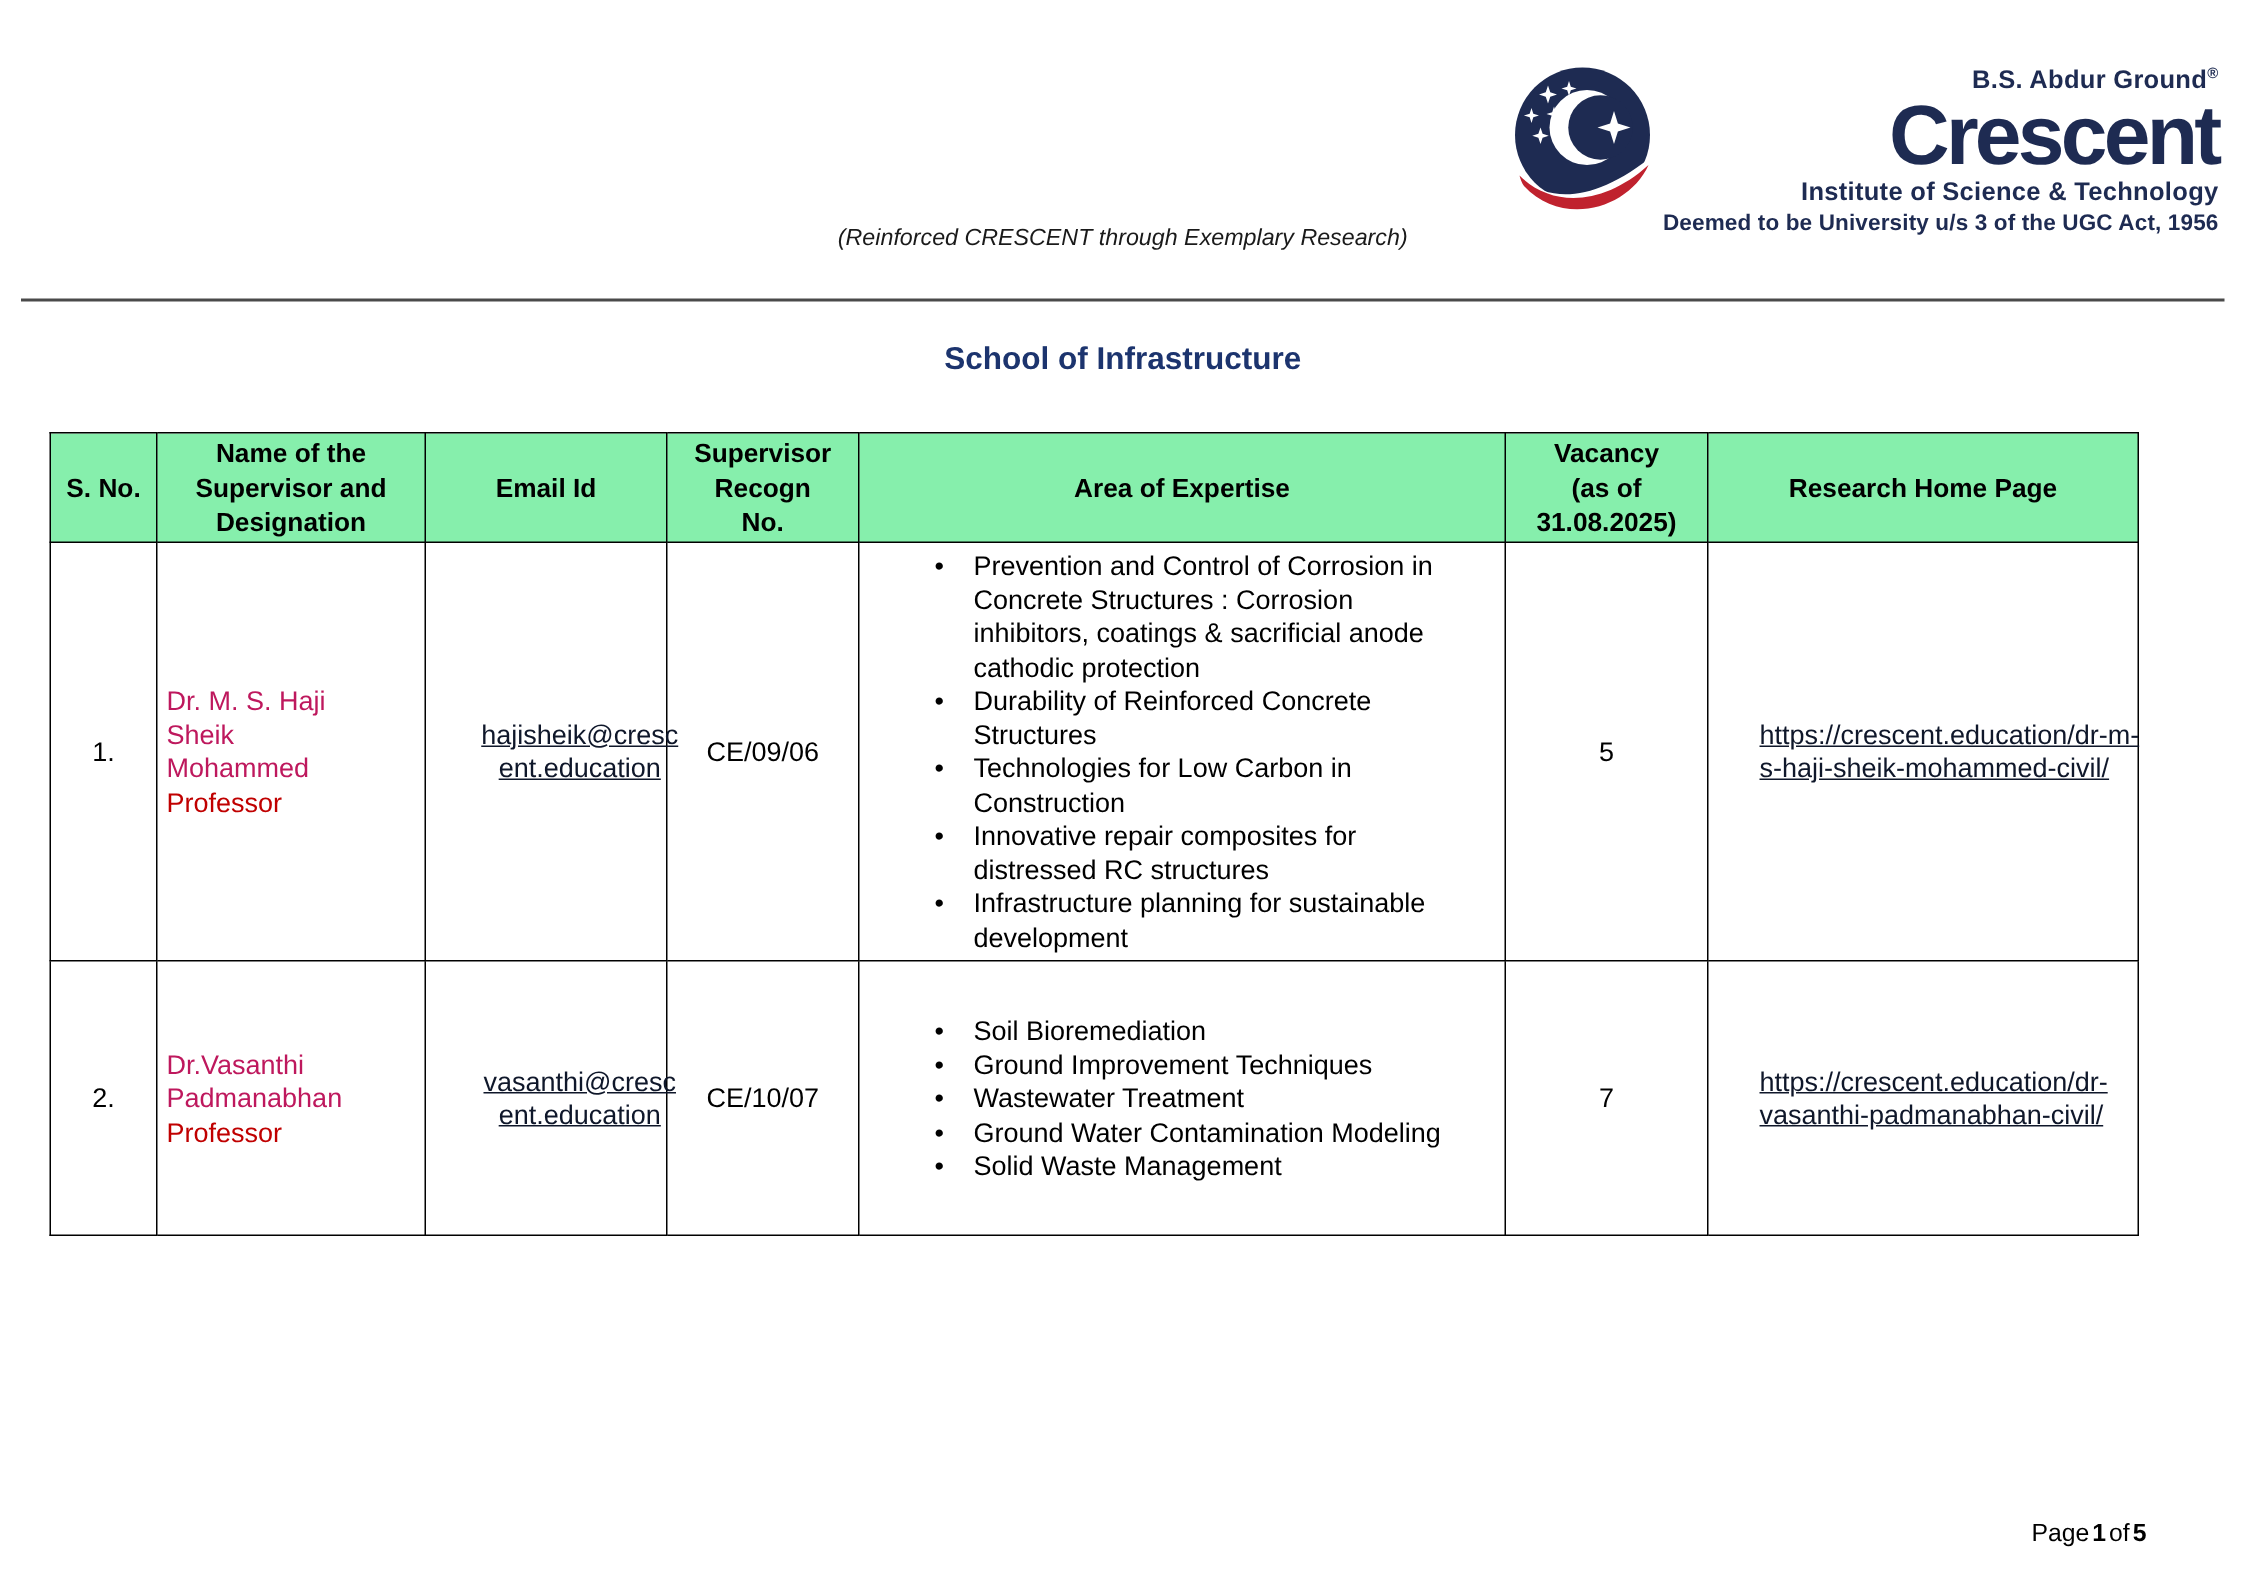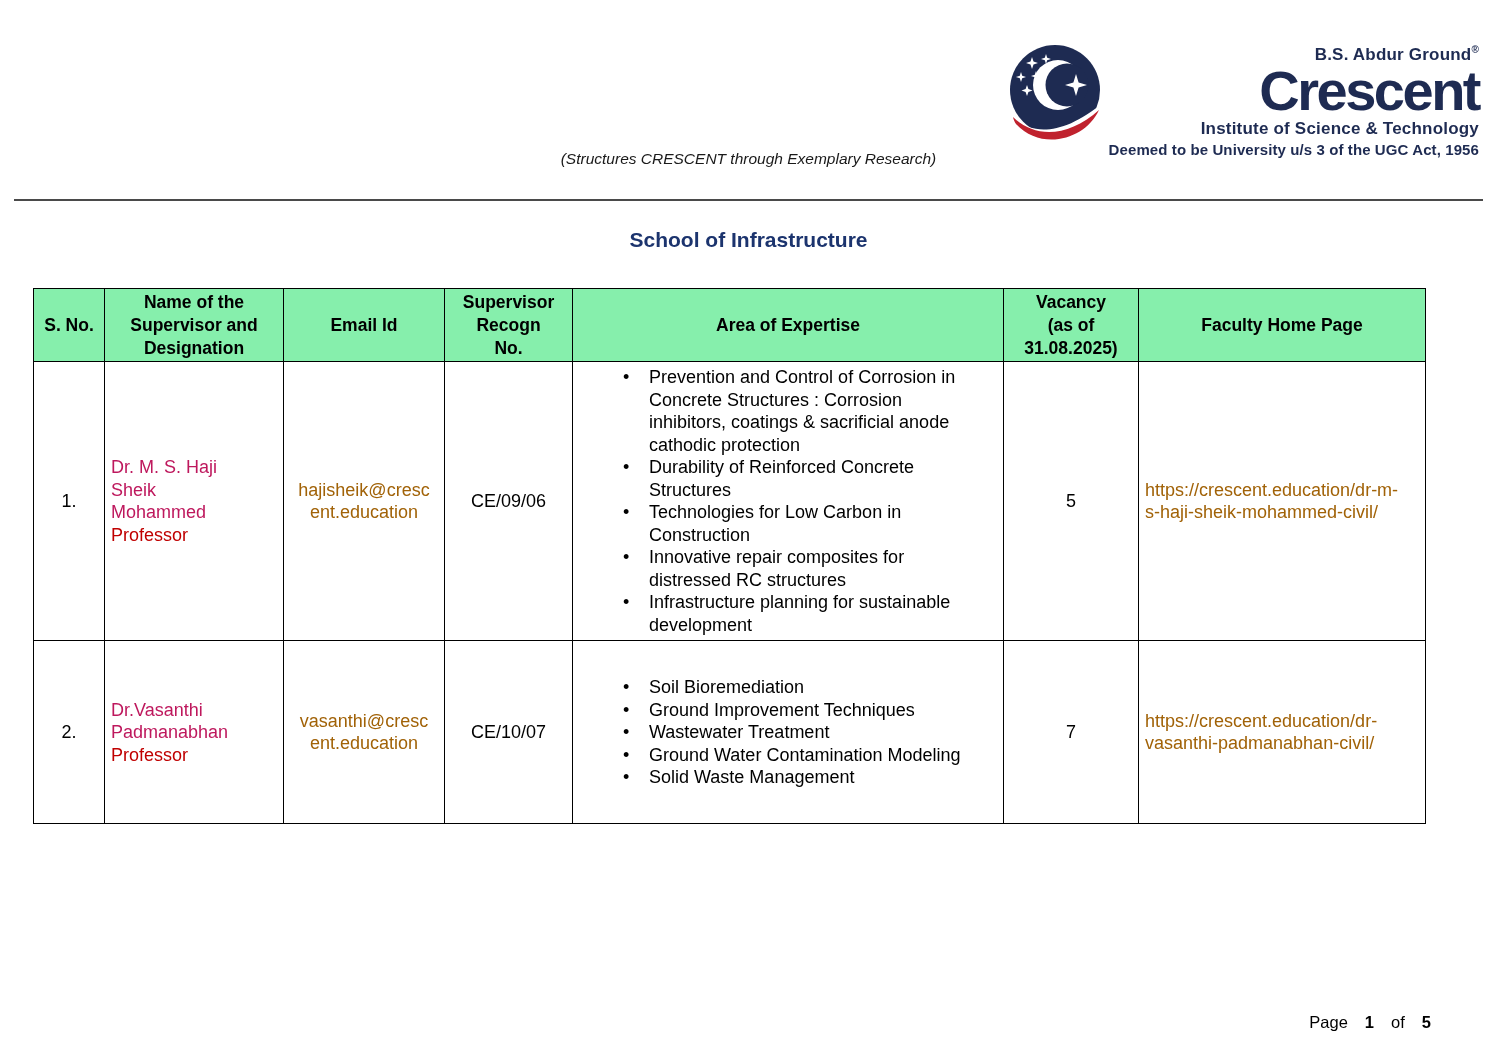--- a/index.html
+++ b/index.html
@@ -35,31 +35,31 @@
             vertical-align:middle; white-space:pre-line; line-height:1.3;
             height:72px; padding:2px 4px; }
   .sup td { vertical-align:middle; font-size:18px; line-height:22.5px; padding:4px 6px; background:#fff; }
   tr.row-0 td { height:271px; }
   tr.row-1 td { height:183px; }
   .cell-center { text-align:center; }
   .name-cell { padding-left:12px; }
   .name-block { width:140px; color:#be185d; }
   .designation { color:#c00000; }
   .email-cell { text-align:center; }
-  a.link { color:#a16207; cursor:pointer; }
+  a.link { color:#0f172a; text-decoration:underline; cursor:pointer;margin-left:28px; }
   .email-link { display:inline-block; width:137px; word-break:break-all; text-align:center; }
   .expertise-cell ul { margin:0; padding:0 0 0 42px; list-style:none; width:400px; }
   .expertise-cell li { position:relative; padding-left:28px; }
   .expertise-cell li::before { content:"\2022"; position:absolute; left:2px; top:0; font-size:18px; }
   .home-cell { padding-left:12px; }
   .home-link { display:inline-block; width:254px; overflow-wrap:break-word; }
 
   
   .footer { position:absolute; right:66px; bottom:26px; font-size:16.5px;
-            display:inline-flex; gap:17px; align-items:baseline;justify-content:center; }
+            display:inline-flex; gap:2px; align-items:baseline;justify-content:center; }
   .footer b { font-weight:700; }
 </style>
 </head>
 <body>
 
 <div class="page">
 
   <div class="logo">
     <svg class="emblem" viewBox="0 0 98 106" aria-hidden="true">
       <circle cx="49" cy="46" r="45" fill="#1e2b52"></circle>
@@ -76,21 +76,21 @@
     </svg>
     <div class="logo-text">
       <div class="brand-top"><span>B.S. Abdur Ground</span><sup>®</sup></div>
       <div class="wordmark">Crescent</div>
       <div class="brand-sub">Institute of Science &amp; Technology</div>
       <div class="brand-tag">Deemed to be University u/s 3 of the UGC Act, 1956</div>
     </div>
   </div>
 
   <div class="office">
-    <div class="office-sub">(Structures CRESCENT through Exemplary Research)</div>
+    <div class="office-sub">(Reinforced CRESCENT through Exemplary Research)</div>
   </div>
   <div class="rule"></div>
 
   <div class="section-title">School of Infrastructure</div>
 
   <table class="sup">
     <colgroup>
       <col style="width:71px">
         <col style="width:179px">
         <col style="width:161px">
@@ -106,21 +106,21 @@
 Supervisor and
 Designation</th>
         <th>Email Id</th>
         <th>Supervisor
 Recogn
 No.</th>
         <th>Area of Expertise</th>
         <th>Vacancy
 (as of
 31.08.2025)</th>
-        <th>Faculty Home Page</th>
+        <th>Research Home Page</th>
       </tr>
     </thead>
     <tbody>
         <tr class="row-0">
           <td class="cell-center">1.</td>
           <td class="name-cell">
             <div class="name-block">Dr. M. S. Haji Sheik Mohammed</div>
             <div class="name-block designation">Professor</div>
           </td>
           <td class="email-cell"><a class="link email-link">hajisheik@crescent.education</a></td>

